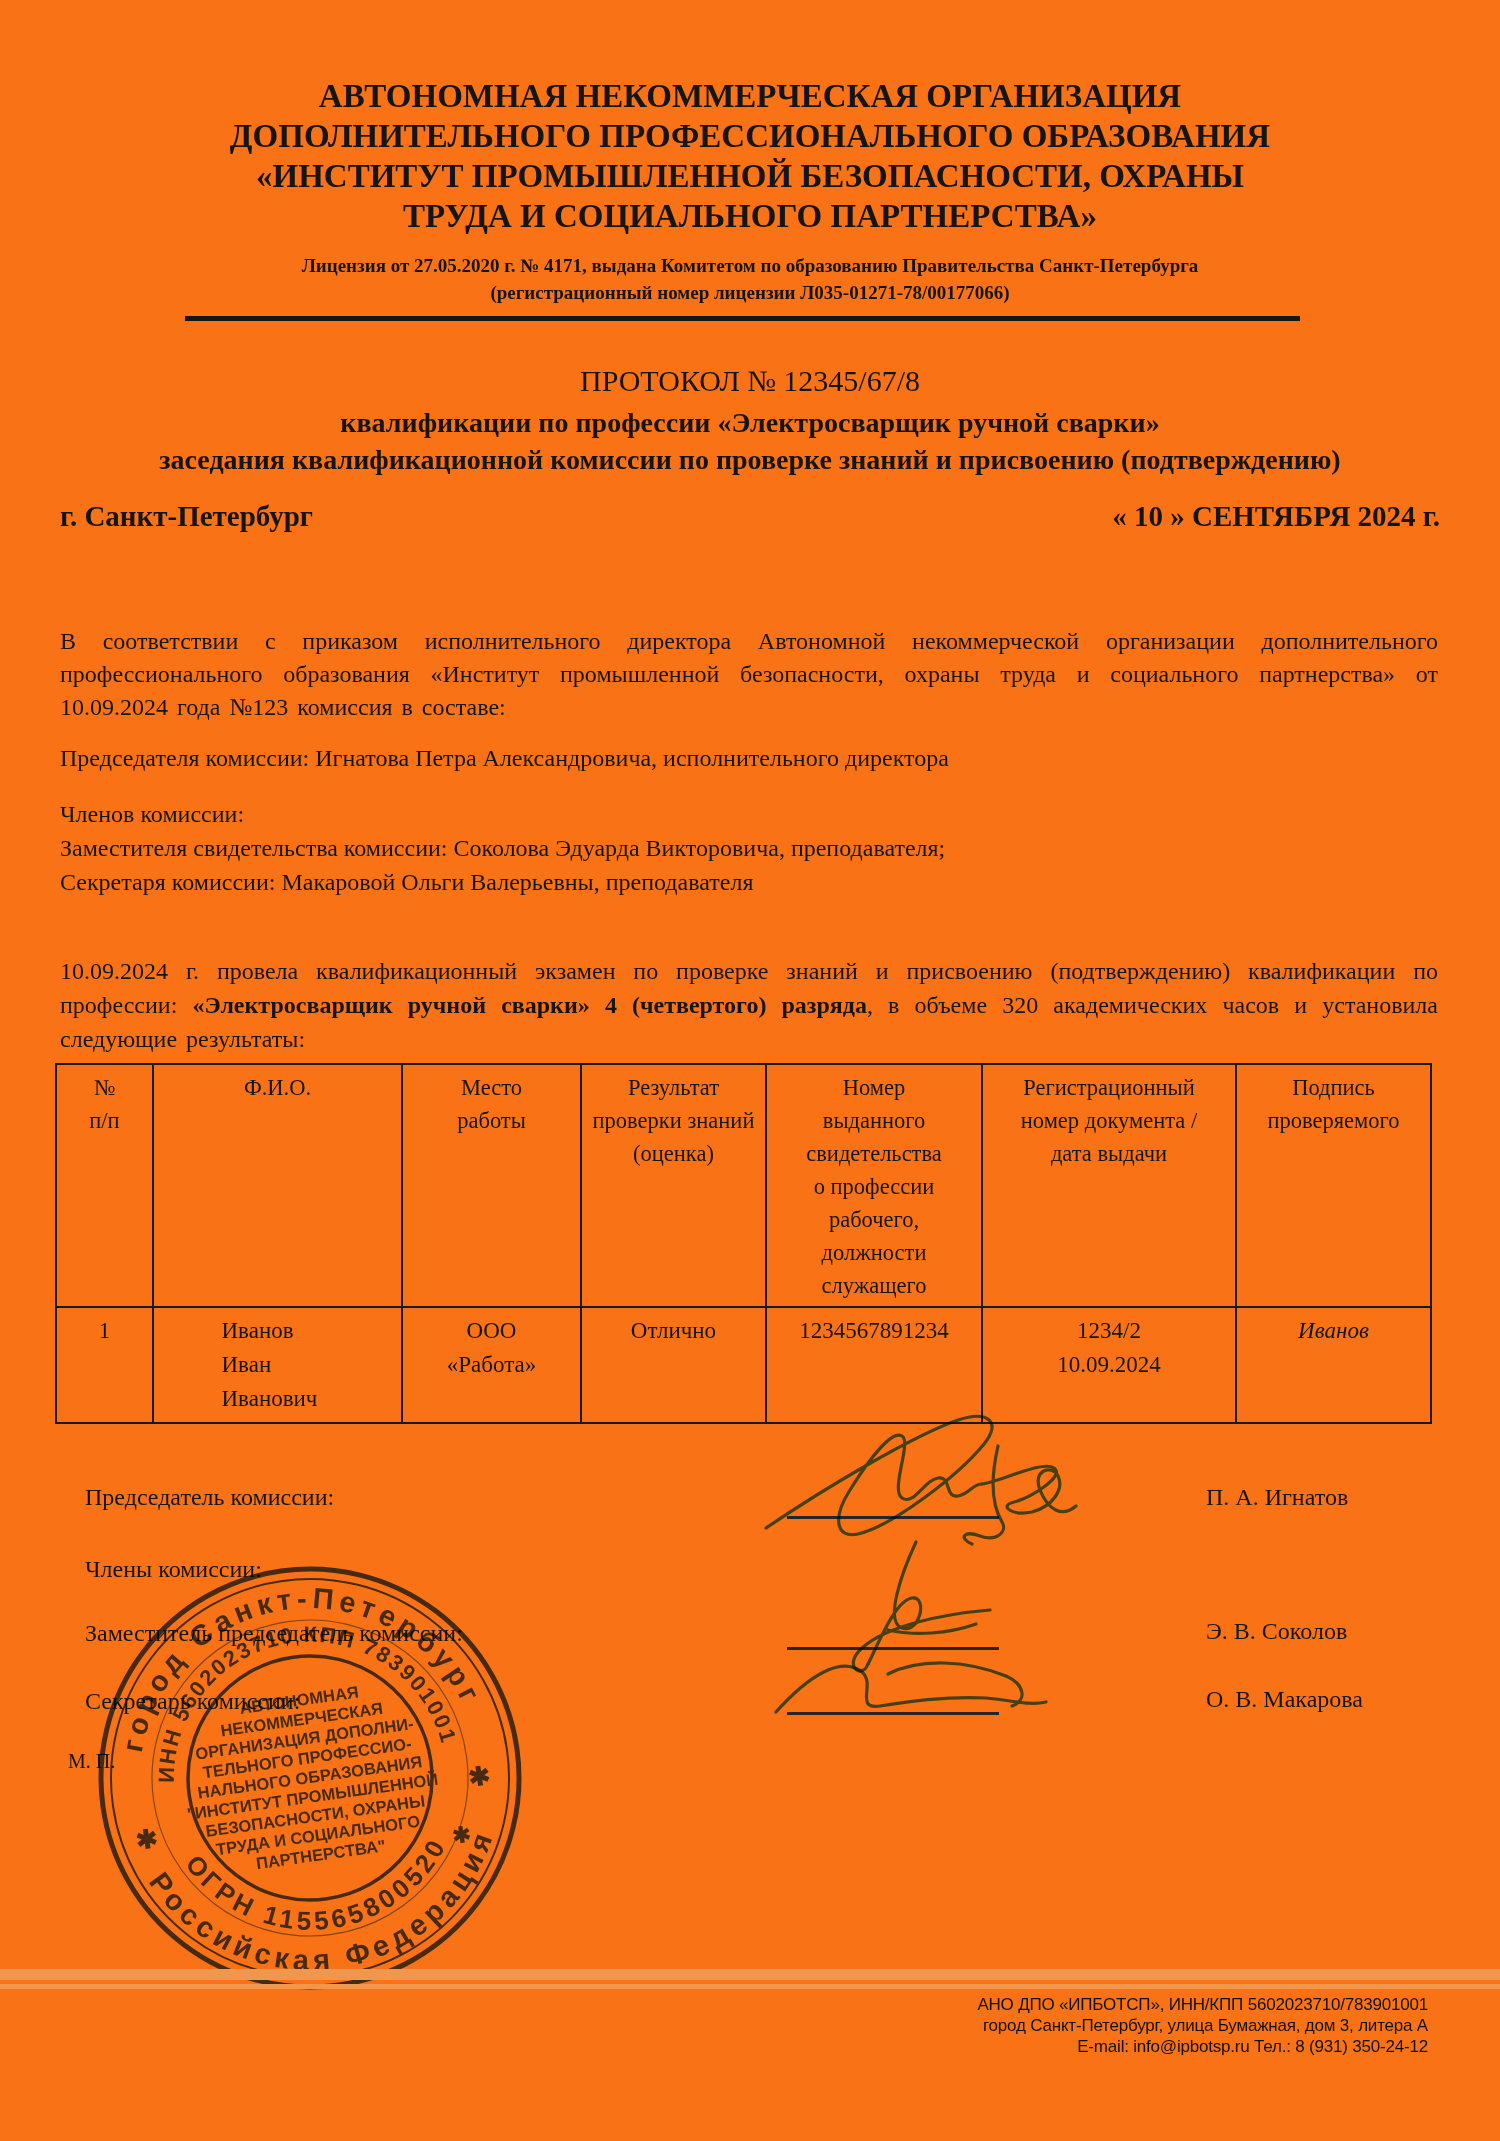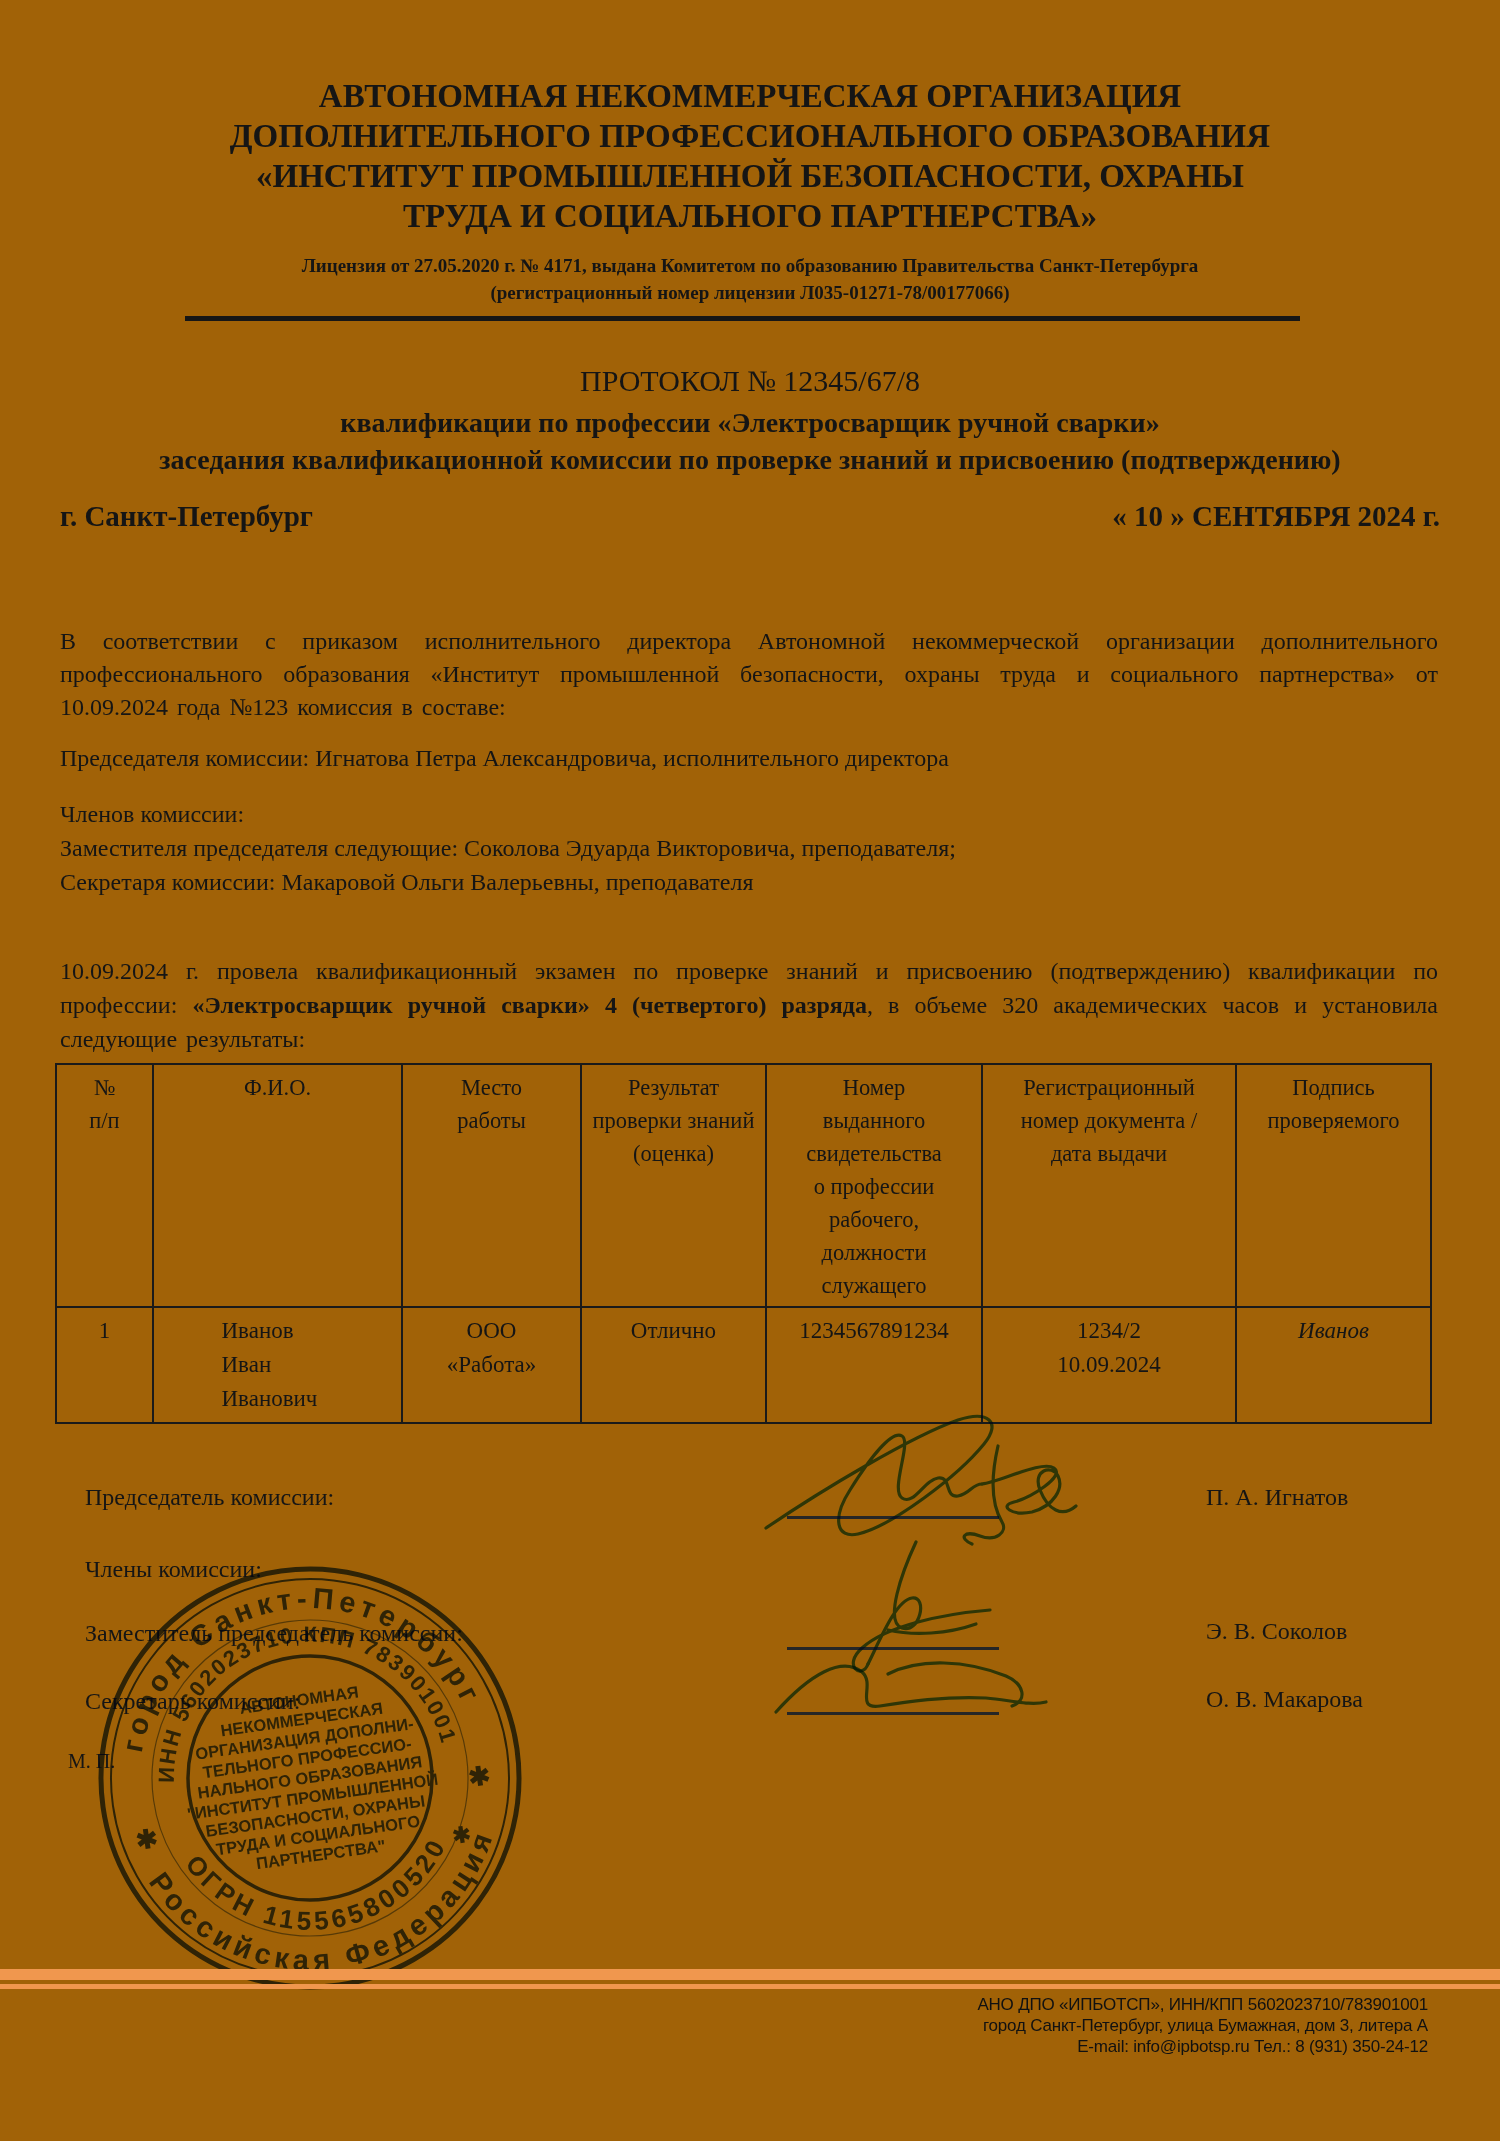--- a/index.html
+++ b/index.html
@@ -1,20 +1,20 @@
 <!DOCTYPE html>
 <html lang="ru"><head>
 <meta charset="utf-8">
 <style>
   html,body{margin:0;padding:0;background:#e8e8e8;}
   .page{
     position:relative;
     width:1500px;height:2141px;
     margin:0 auto;
-    background:#a16207;
+    background:#f97316;
     font-family:"Liberation Serif", serif;
     color:#151515;
     overflow:hidden;
   }
   .abs{position:absolute;}
   
   .org-title{top:76px;left:0;width:100%;text-align:center;font-weight:bold;font-size:33px;line-height:40px;}
   .license{top:252px;left:0;width:100%;text-align:center;font-weight:bold;font-size:19px;line-height:27px;}
   .rule{top:316px;left:185px;width:1115px;height:5px;background:#161616;}
   
@@ -98,21 +98,21 @@
 
   <div class="abs place-date">
     <span>г. Санкт-Петербург</span>
     <span>« 10 » СЕНТЯБРЯ 2024 г.</span>
   </div>
 
   <p class="abs para just p1">В соответствии с приказом исполнительного директора Автономной некоммерческой организации дополнительного профессионального образования «Институт промышленной безопасности, охраны труда и социального партнерства» от 10.09.2024 года №123 комиссия в составе:</p>
   <p class="abs para p2">Председателя комиссии: Игнатова Петра Александровича, исполнительного директора</p>
   <div class="abs para p3">
     <div>Членов комиссии:</div>
-    <div>Заместителя председателя следующие: Соколова Эдуарда Викторовича, преподавателя;</div>
+    <div>Заместителя свидетельства комиссии: Соколова Эдуарда Викторовича, преподавателя;</div>
     <div>Секретаря комиссии: Макаровой Ольги Валерьевны, преподавателя</div>
   </div>
   <p class="abs para just p4"><span>10.09.2024 г. провела квалификационный экзамен по проверке знаний и присвоению (подтверждению) квалификации по профессии: </span><b>«Электросварщик ручной сварки» 4 (четвертого) разряда</b><span>, в объеме 320 академических часов и установила следующие результаты:</span></p>
 
   <table class="results">
     <colgroup>
       <col style="width:97px">
         <col style="width:249px">
         <col style="width:179px">
       <col style="width:185px">

